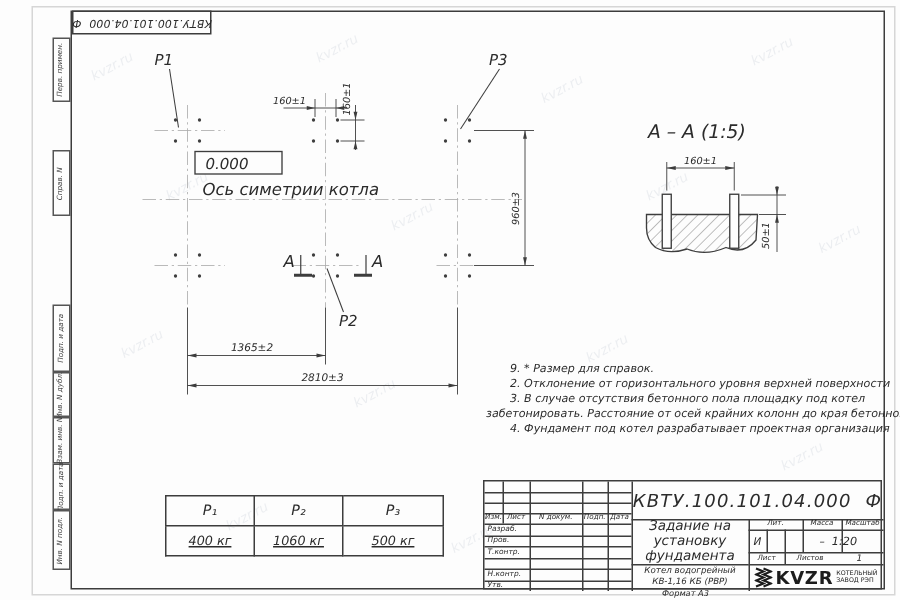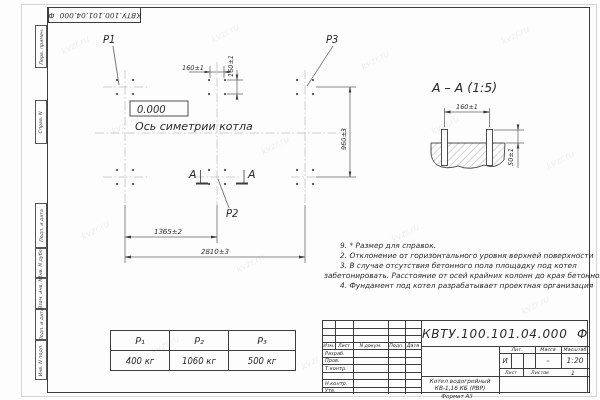--- a/index.html
+++ b/index.html
@@ -20,21 +20,21 @@
   .topstamp span{transform:rotate(180deg);font-size:7.2px;font-style:italic;white-space:pre;letter-spacing:.2px;}
   
   .notes{left:324px;top:241px;width:264px;}
   .note-line{font-size:7.4px;font-style:italic;line-height:10px;white-space:nowrap;}
   .note-line.ind{padding-left:16px;}
   
   table.loads{position:absolute;left:110px;top:298px;border-collapse:collapse;margin-top:32px;}
   table.loads td{border:1.1px solid #3d3d3d;text-align:center;font-style:italic;}
   table.loads .hrow td{width:56px;height:17px;font-size:9.5px;}
   table.loads .hrow td:last-child{width:64px;}
-  table.loads .vrow td{height:17px;font-size:8.5px;white-space:pre;}
+  table.loads .vrow td{height:17px;font-size:8.5px;white-space:pre;text-decoration:underline;}
   
   .tb{left:322px;top:320px;width:266px;height:73px;border:1.4px solid #3d3d3d;}
   .tb .vl,.tb .hl{position:absolute;background:#3d3d3d;}
   .tb .vl{width:0.8px;} .tb .hl{height:0.8px;}
   .tb .vl.th{width:1.3px;} .tb .hl.th{height:1.3px;}
   .tb .cell{position:absolute;box-sizing:border-box;display:flex;align-items:center;justify-content:center;text-align:center;font-style:italic;}
   .tb .lbl{font-size:4.8px;}
   .docnum{font-size:12px;letter-spacing:.8px;white-space:pre;}
   .ttl{font-size:9px;line-height:10px;}
   .prod{font-size:5.8px;line-height:7px;}
@@ -280,34 +280,50 @@
       <div class="cell" style="left:0;top:28px;width:30px;height:7.5px">Разраб.</div>
       <div class="cell" style="left:0;top:35.5px;width:30px;height:7.5px">Пров.</div>
       <div class="cell" style="left:0;top:43px;width:30px;height:7.5px">Т.контр.</div>
       <div class="cell" style="left:0;top:50.5px;width:30px;height:7.5px"></div>
       <div class="cell" style="left:0;top:58px;width:30px;height:7.5px">Н.контр.</div>
       <div class="cell" style="left:0;top:65.5px;width:30px;height:7.5px">Утв.</div>
     </div>
 
     <div class="cell docnum" style="left:98px;top:0;width:168px;height:25px">КВТУ.100.101.04.000  Ф</div>
 
+    <div class="cell" style="left:98px;top:25px;width:78px;height:30px;flex-direction:column">
+      <div class="ttl">Задание на</div>
+      <div class="ttl">установку</div>
+      <div class="ttl">фундамента</div>
+    </div>
 
     <div class="cell" style="left:98px;top:55px;width:78px;height:18px;flex-direction:column">
       <div class="prod">Котел водогрейный</div>
       <div class="prod">КВ-1,16 КБ (РВР)</div>
     </div>
 
     <div class="cell lbl" style="left:176px;top:25px;width:36px;height:7px">Лит.</div>
     <div class="cell lbl" style="left:212px;top:25px;width:26px;height:7px">Масса</div>
     <div class="cell lbl" style="left:238px;top:25px;width:28px;height:7px">Масштаб</div>
     <div class="cell" style="left:176px;top:32px;width:12px;height:15px;font-size:7px">И</div>
     <div class="cell" style="left:212px;top:32px;width:26px;height:15px;font-size:7px">–</div>
-    <div class="cell" style="left:238px;top:32px;width:28px;height:15px;font-size:7.5px">1:20</div>
+    <div class="cell" style="left:226px;top:32px;width:28px;height:15px;font-size:7.5px">1:20</div>
 
     <div class="cell lbl" style="left:176px;top:47px;width:24px;height:8px">Лист</div>
     <div class="cell lbl" style="left:200px;top:47px;width:34px;height:8px">Листов</div>
     <div class="cell" style="left:234px;top:47px;width:32px;height:8px;font-size:6px">1</div>
 
+    <div class="cell" style="left:176px;top:55px;width:90px;height:18px;gap:2px">
+      <svg width="12" height="14" viewBox="0 0 12 14">
+        <path d="M1,1 L6,3 L1,5 L6,7 L1,9 L6,11 L1,13" fill="none" stroke="#1c1c1c" stroke-width="1.4"></path>
+        <path d="M6,1 L11,3 L6,5 L11,7 L6,9 L11,11 L6,13" fill="none" stroke="#1c1c1c" stroke-width="1.4"></path>
+      </svg>
+      <span class="logo-kvzr">KVZR</span>
+      <span class="logo-sub">
+        <span>КОТЕЛЬНЫЙ</span><br>
+        <span>ЗАВОД РЭП</span>
+      </span>
+    </div>
   </div>
 
   <div class="abs fmt">Формат А3</div>
 
 </div>
 
 </body></html>

